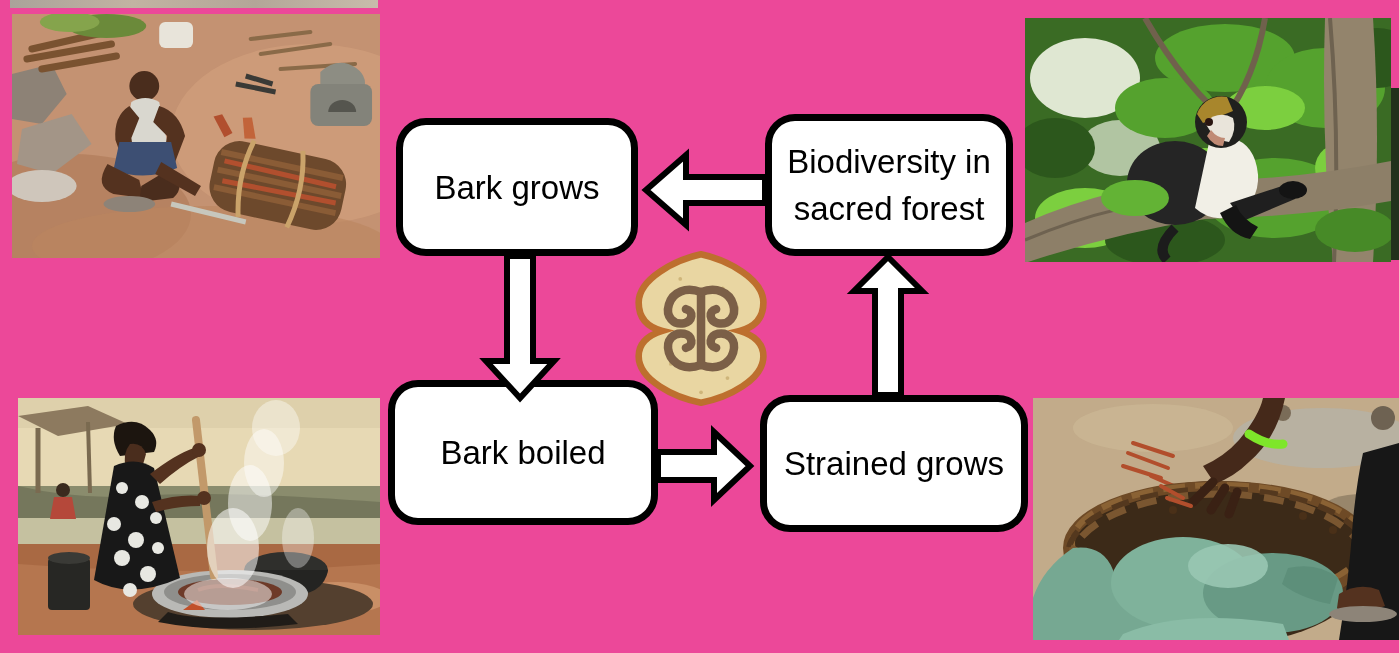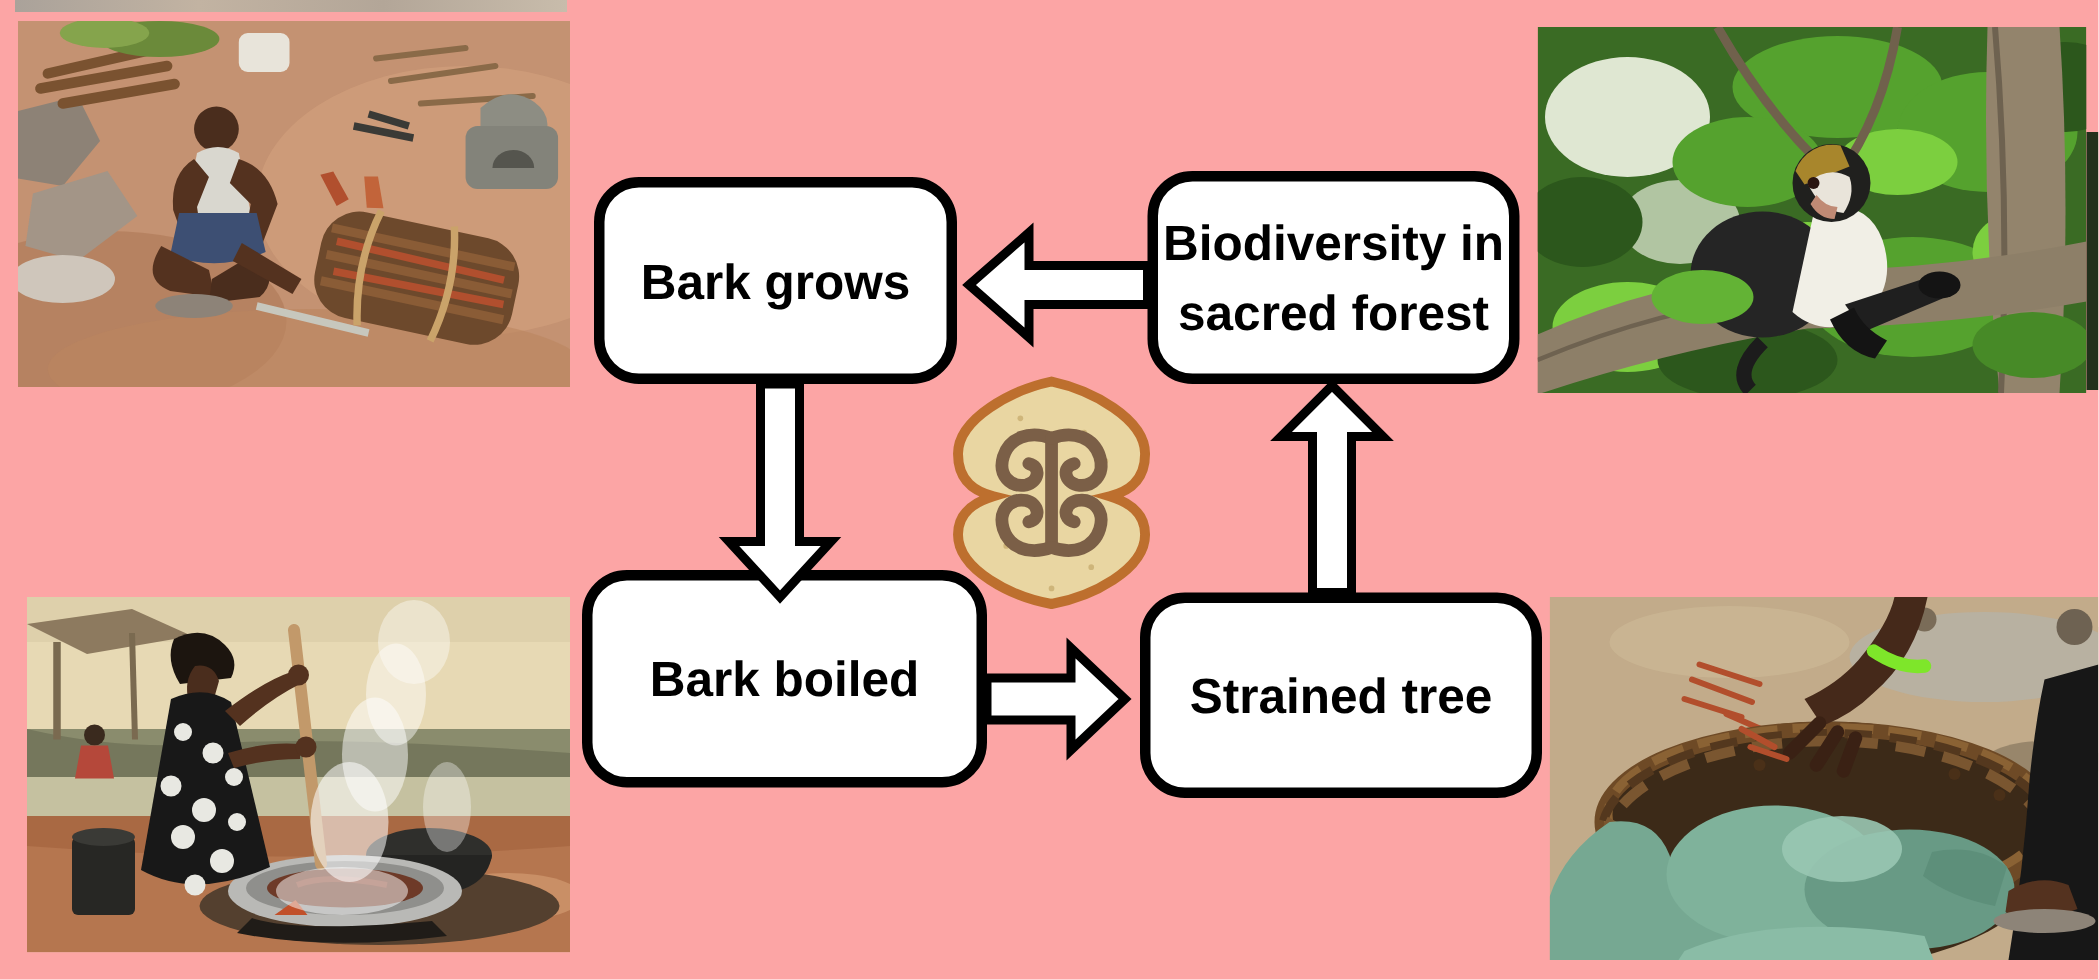--- a/index.html
+++ b/index.html
@@ -1,19 +1,18 @@
 <!DOCTYPE html>
 <html><head>
 <meta charset="utf-8">
 <style>
   html,body{margin:0;padding:0;background:#fff;}
   .canvas{
-    position:relative;width:1399px;height:653px;background:#fca5a5;overflow:hidden;
+    position:relative;width:1399px;height:653px;background:#ec4899;overflow:hidden;
     font-family:"Liberation Sans",sans-serif;
-    font-weight:bold;
   }
   .photo{
     position:absolute;margin:0;padding:0;overflow:hidden;
   }
   .photo svg{display:block;width:100%;height:100%;}
   .node{
     position:absolute;box-sizing:border-box;background:#fff;
     border:7px solid #000;border-radius:30px;
     display:flex;flex-direction:column;align-items:center;justify-content:center;
     font-size:33px;line-height:47px;color:#000;text-align:center;
@@ -252,21 +251,21 @@
   <div class="node" style="left:765px;top:114px;width:248px;height:142px">
     <span>Biodiversity in</span>
     <span>sacred forest</span>
   </div>
 
   <div class="node" style="left:388px;top:380px;width:270px;height:145px">
     <span>Bark boiled</span>
   </div>
 
   <div class="node" style="left:760px;top:395px;width:268px;height:137px">
-    <span>Strained tree</span>
+    <span>Strained grows</span>
   </div>
 
   <svg class="arrows" width="1399" height="653" viewBox="0 0 1399 653">
     <polygon points="646,190 686,155 686,177 765,177 765,203 686,203 686,225"></polygon>
     <polygon points="520,398 486,361 507,361 507,256 533,256 533,361 554,361"></polygon>
     <polygon points="750,466 714,432 714,452 658,452 658,480 714,480 714,500"></polygon>
     <polygon points="888,257 922,291 901,291 901,395 875,395 875,291 854,291"></polygon>
   </svg>
 
   <svg class="stamp" style="left:633px;top:248px" width="137" height="161" viewBox="0 0 145 165">

